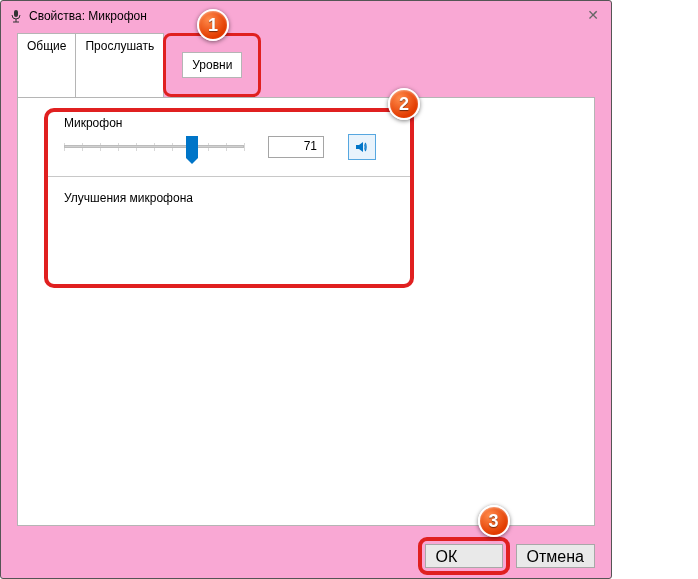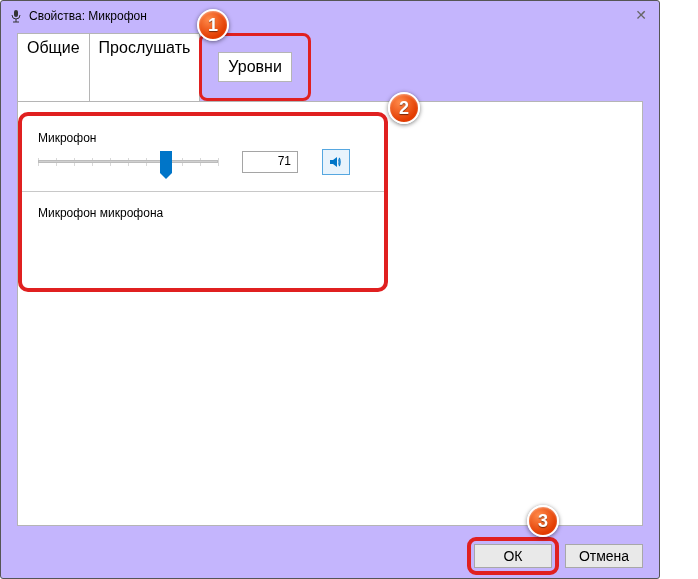--- a/index.html
+++ b/index.html
@@ -7,25 +7,25 @@
     margin: 0;
     padding: 0;
     font-family: "Segoe UI", Tahoma, sans-serif;
     font-size: 12px;
     background: #fff;
     width: 698px;
     height: 579px;
     overflow: hidden;
   }
   .window {
-    width: 660px;
+    width: 612px;
     height: 579px;
     border: 1px solid #555;
     border-radius: 3px;
-    background: #c4b5fd;
+    background: #f9a8d4;
     position: relative;
     display: flex;
     flex-direction: column;
   }
   .titlebar {
     height: 30px;
     display: flex;
     align-items: center;
     padding: 0 8px;
     position: relative;
@@ -49,47 +49,47 @@
     display: flex;
     padding: 0 16px;
     margin-top: 2px;
     position: relative;
   }
   .tab {
     padding: 5px 9px;
     border: 1px solid #b5b5b5;
     border-bottom: none;
     background: #fff;
-    font-size: 16px;
+    font-size: 12px;
     cursor: pointer;
     margin-right: -1px;
     position: relative;
   }
   .tab.active {
     background: #fff;
     z-index: 2;
     border-bottom: 1px solid #fff;
     margin-bottom: -1px;
   }
   .tab-panel {
     flex: 1;
     margin: 0 16px 8px 16px;
     border: 1px solid #b5b5b5;
     background: #fff;
     position: relative;
   }
   .highlight-box {
     position: absolute;
-    left: 0;
+    left: 26px;
     top: 10px;
     width: 370px;
     height: 180px;
     border: 4px solid #e02020;
     border-radius: 10px;
-    padding: 15px 16px 8px 16px;
+    padding: 4px 16px 8px 16px;
   }
   .group-label {
     font-size: 12px;
     color: #000;
     margin-bottom: 4px;
   }
   .slider-row {
     display: flex;
     align-items: center;
     gap: 24px;
@@ -166,22 +166,21 @@
     justify-content: flex-end;
     align-items: center;
     padding: 0 16px;
     gap: 6px;
   }
   .btn {
     min-width: 78px;
     height: 24px;
     border: 1px solid #a8a8a8;
     background: #e9e9e9;
-    font-size: 14px;
-    text-align: center;
+    font-size: 16px;
     padding: 3px 10px;
     cursor: pointer;
   }
   .btn.disabled {
     color: #9a9a9a;
     cursor: default;
   }
   .btn-highlight {
     border: 4px solid #e02020;
     border-radius: 9px;
@@ -274,21 +273,21 @@
           <svg viewBox="0 0 16 16" width="16" height="16">
             <path d="M2 6h3l4-3v10l-4-3H2z" fill="#0075c8"></path>
             <path d="M11 4c1.5 1 1.5 7 0 8" stroke="#0075c8" fill="none" stroke-width="1.2"></path>
             <path d="M10.5 5.5c.8.6.8 4.4 0 5" stroke="#0075c8" fill="none" stroke-width="1.2"></path>
           </svg>
         </div>
       </div>
 
       <div class="divider"></div>
 
-      <div class="group-label">Микрофон микрофона</div>
+      <div class="group-label">Улучшения микрофона</div>
 
     </div>
   </div>
 
   <div class="button-row">
     <div class="btn-highlight" style="position:relative;">
       <div class="badge" style="left:56px; top:-36px;">3</div>
       <div class="btn">ОК</div>
     </div>
     <div class="btn">Отмена</div>

